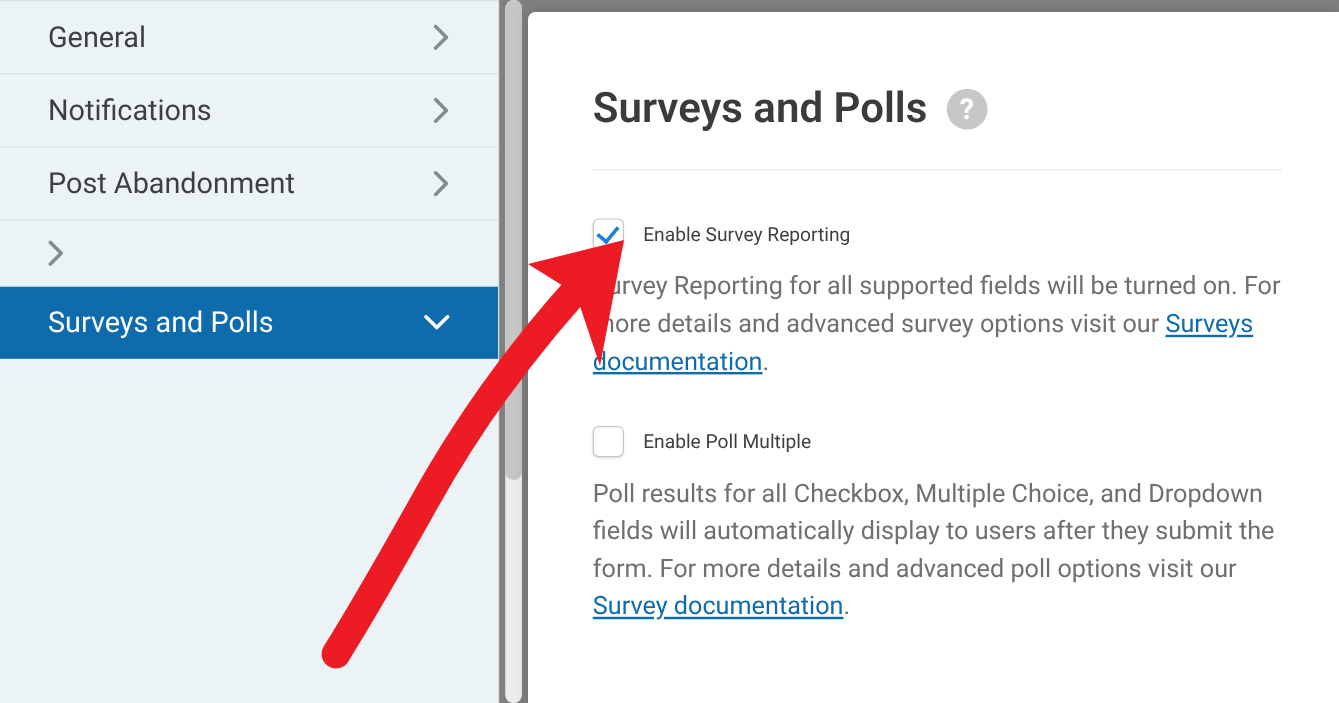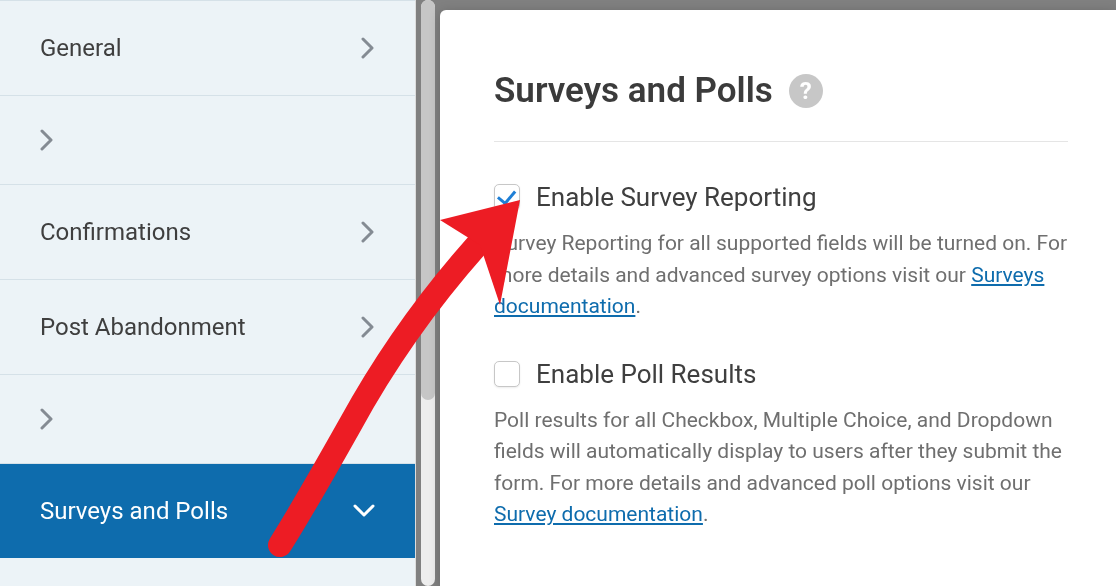--- a/index.html
+++ b/index.html
@@ -14,21 +14,21 @@
     }
     .sidebar {
       width: 416px;
       background: #ecf3f7;
       border-right: 1px solid #ddd;
     }
     .sidebar-item {
       display: flex;
       align-items: center;
       justify-content: space-between;
-      padding: 33px 40px;
+      padding: 16px 40px;
       border-bottom: 1px solid #d5e1e8;
       cursor: pointer;
       color: #3f3f3f;
       font-size: 24px;
       font-weight: 400;
     }
     .sidebar-item:first-child {
       border-top: 1px solid #d5e1e8;
     }
     .sidebar-item.active {
@@ -128,21 +128,21 @@
     }
     .checkbox.checked::after {
       content: "";
       width: 14px;
       height: 8px;
       border-left: 3px solid #1e7fd6;
       border-bottom: 3px solid #1e7fd6;
       transform: rotate(-50deg) translate(1px, -2px);
     }
     .option-label {
-      font-size: 26px;
+      font-size: 16px;
       color: #3f3f3f;
     }
     .option-desc {
       font-size: 21px;
       line-height: 1.5;
       color: #6f6f6f;
     }
     .option-desc a {
       color: #0e6cad;
       text-decoration: underline;
@@ -161,28 +161,21 @@
 <div class="sidebar">
   <div class="sidebar-item">
     <span>General</span>
     <span class="chev">
       <svg width="14" height="22" viewBox="0 0 14 22">
           <path d="M2 2 L11 11 L2 20" stroke="currentColor" stroke-width="3" fill="none" stroke-linecap="round" stroke-linejoin="round"></path>
         </svg>
     </span>
   </div>
   <div class="sidebar-item">
-    <span class="chev">
-      <svg width="14" height="22" viewBox="0 0 14 22">
-          <path d="M2 2 L11 11 L2 20" stroke="currentColor" stroke-width="3" fill="none" stroke-linecap="round" stroke-linejoin="round"></path>
-        </svg>
-    </span>
-  </div>
-  <div class="sidebar-item">
-    <span>Confirmations</span>
+    <span>Notifications</span>
     <span class="chev">
       <svg width="14" height="22" viewBox="0 0 14 22">
           <path d="M2 2 L11 11 L2 20" stroke="currentColor" stroke-width="3" fill="none" stroke-linecap="round" stroke-linejoin="round"></path>
         </svg>
     </span>
   </div>
   <div class="sidebar-item">
     <span>Post Abandonment</span>
     <span class="chev">
       <svg width="14" height="22" viewBox="0 0 14 22">
@@ -226,21 +219,21 @@
         <div class="option-label">Enable Survey Reporting</div>
       </div>
       <div class="option-desc">
         <span>Survey Reporting for all supported fields will be turned on. For more details and advanced survey options visit our </span><a href="#">Surveys documentation</a><span>.</span>
       </div>
     </div>
 
     <div class="option">
       <div class="option-row">
         <div class="checkbox"></div>
-        <div class="option-label">Enable Poll Results</div>
+        <div class="option-label">Enable Poll Multiple</div>
       </div>
       <div class="option-desc">
         <span>Poll results for all Checkbox, Multiple Choice, and Dropdown fields will automatically display to users after they submit the form. For more details and advanced poll options visit our </span><a href="#">Survey documentation</a><span>.</span>
       </div>
     </div>
   </div>
 </div>
 
 <svg class="arrow-annotation" width="340" height="420" viewBox="0 0 340 420">
   <path d="M 60 400 Q 85 360 130 280 Q 190 170 280 75" stroke="#ed1c24" stroke-width="24" fill="none" stroke-linecap="round"></path>

